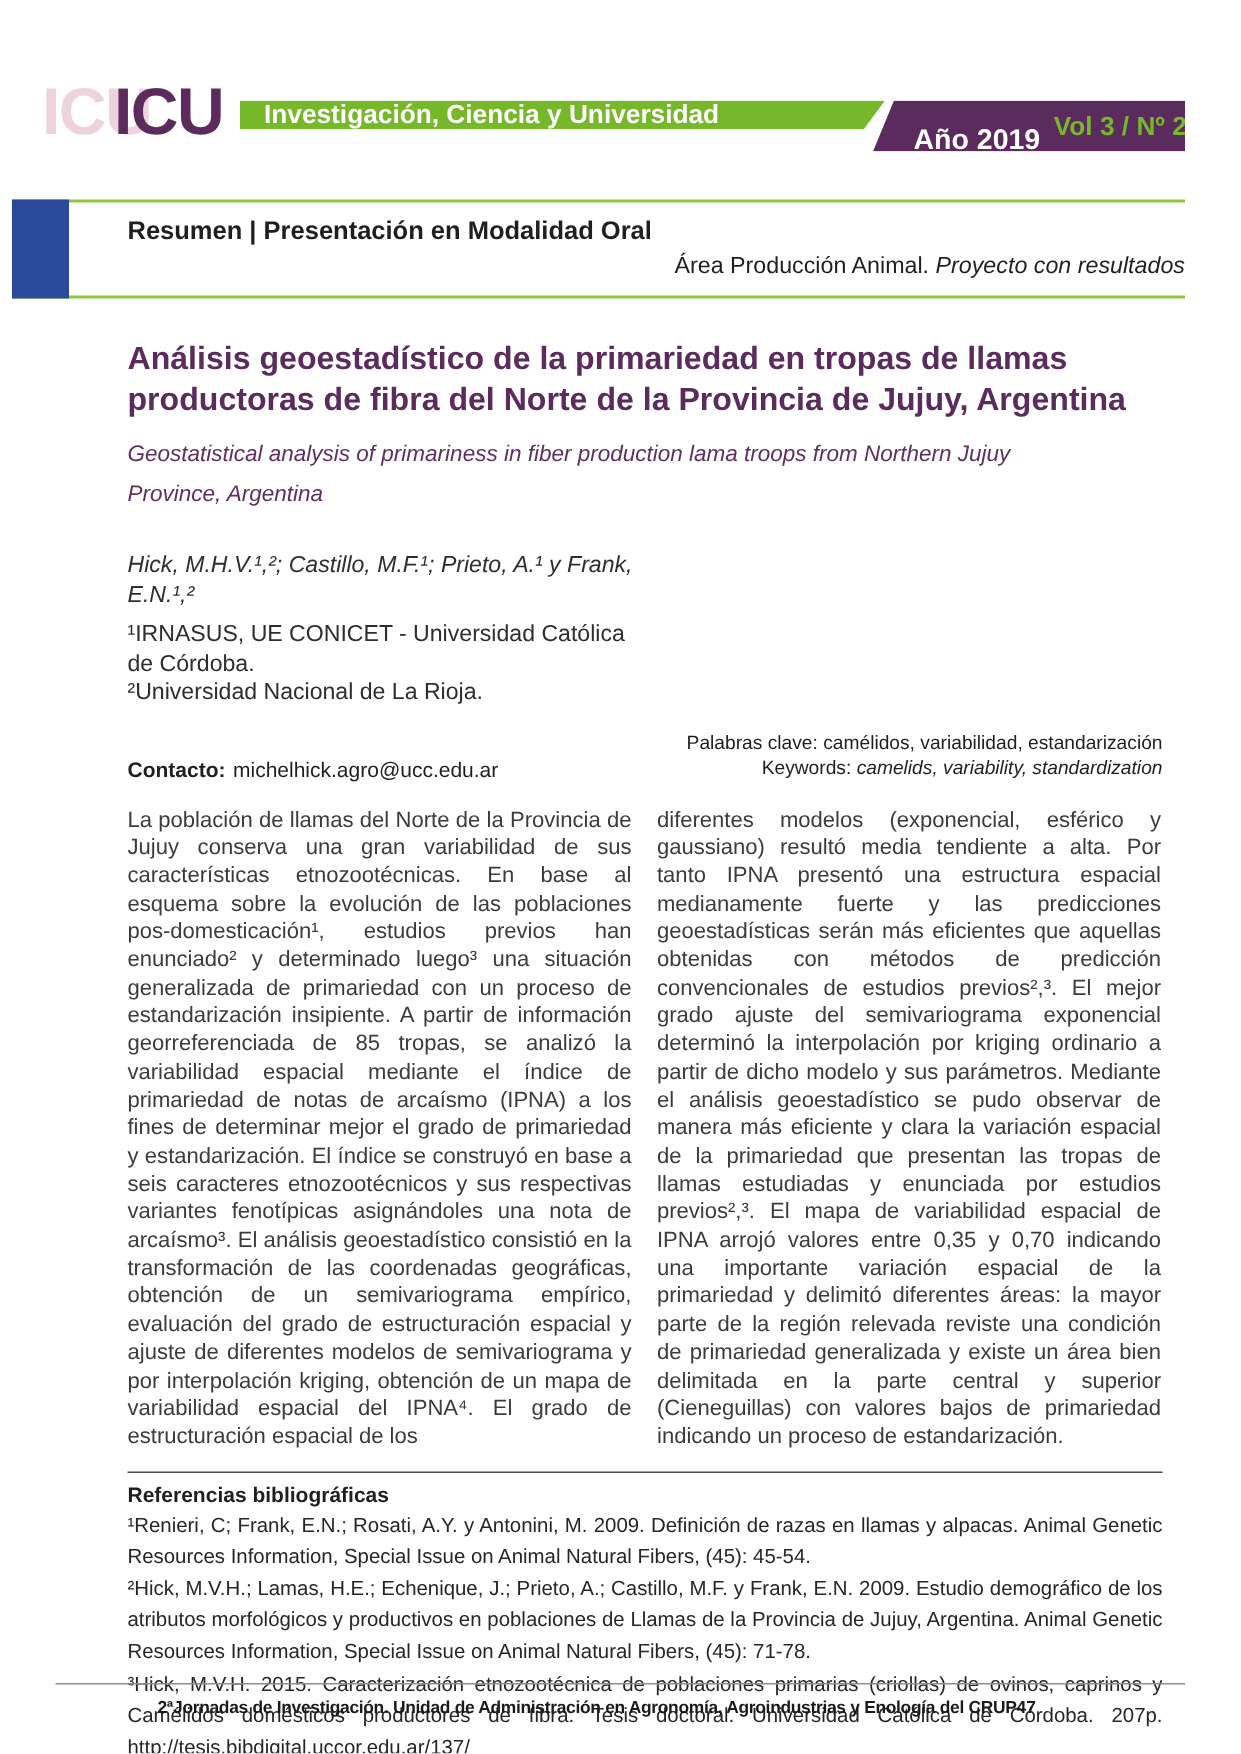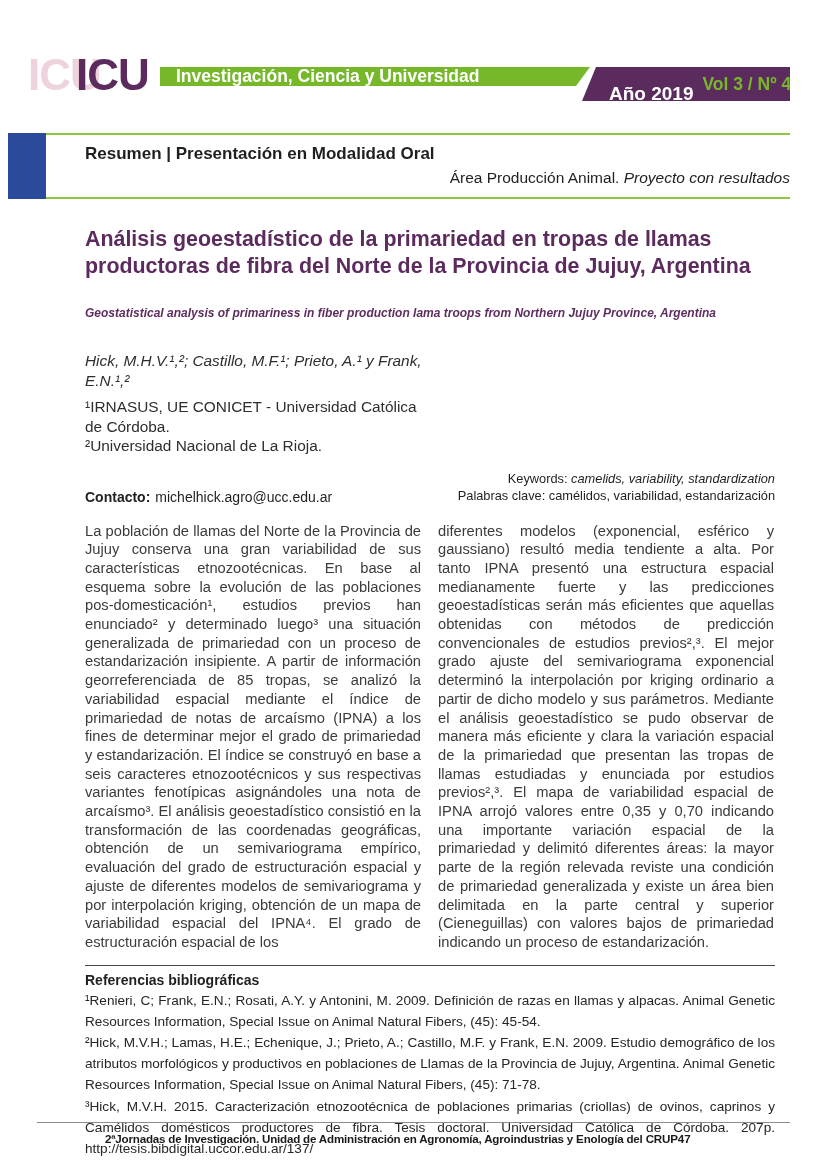--- a/index.html
+++ b/index.html
@@ -33,21 +33,21 @@
     border-top:2px solid var(--green-light);border-bottom:2px solid var(--green-light);
     padding:9px 0 0 77px;background:#ffffff;}
   .band-line1{font-size:17px;font-weight:700;color:var(--ink);margin-bottom:5px;}
   .band-line2{font-size:15.5px;color:var(--ink);text-align:right;}
   .band-line2 .it{font-style:italic;}
   .blue-block{position:absolute;left:8px;top:133px;width:38px;height:66px;background:var(--blue);}
 
   
   .main{position:absolute;left:85px;top:226px;width:690px;}
   .title-es{font-size:21.4px;line-height:27px;font-weight:700;color:var(--purple);width:690px;}
-  .title-en{font-size:12px;line-height:27px;font-style:italic;font-weight:700;color:#5f2e61;width:640px;margin-top:20px;}
+  .title-en{font-size:15px;line-height:27px;font-style:italic;font-weight:400;color:#5f2e61;width:640px;margin-top:9px;}
   .authors{font-size:15.4px;line-height:19.5px;font-style:italic;color:#2e2e2e;width:370px;margin-top:24px;}
   .affils{margin-top:7px;width:350px;font-size:15.4px;line-height:19.5px;color:#2e2e2e;}
   .contact-row{display:flex;justify-content:space-between;align-items:flex-end;margin-top:14px;width:690px;}
   .contact{font-size:14px;color:var(--ink);padding-top:3px;}
   .contact .lbl{font-weight:700;margin-right:5px;}
   .keywords{font-size:12.8px;line-height:17.5px;color:var(--ink);text-align:right;}
   .keywords .it{font-style:italic;}
 
   .abstract{display:flex;gap:17px;margin-top:17px;width:690px;}
   .abstract .col{width:336px;font-size:14.7px;line-height:18.7px;text-align:justify;color:var(--body-ink);}
@@ -71,21 +71,21 @@
 
   <span class="logo-ghost">ICU</span>
   <span class="logo">ICU</span>
 
   <div class="bar-green">
     <span>Investigación, Ciencia y Universidad</span>
   </div>
 
   <div class="bar-purple">
     <span class="year">Año 2019</span>
-    <span class="vol">Vol 3 / Nº 4</span>
+    <span class="vol">Vol 3 / Nº 2</span>
   </div>
 
   <section class="band">
     <div class="band-line1">Resumen | Presentación en Modalidad Oral</div>
     <div class="band-line2"><span>Área Producción Animal. </span><span class="it">Proyecto con resultados</span></div>
   </section>
   <div class="blue-block"></div>
 
   <main class="main">
     <h1 class="title-es">Análisis geoestadístico de la primariedad en tropas de llamas productoras de fibra del Norte de la Provincia de Jujuy, Argentina</h1>
@@ -96,22 +96,22 @@
     <div class="affils">
       <div>¹IRNASUS, UE CONICET - Universidad Católica de Córdoba.</div>
       <div>²Universidad Nacional de La Rioja.</div>
     </div>
 
     <div class="contact-row">
       <div class="contact">
         <span class="lbl">Contacto:</span><span>michelhick.agro@ucc.edu.ar</span>
       </div>
       <div class="keywords">
+        <div><span>Palabras clave:</span> <span>camélidos, variabilidad, estandarización</span></div>
         <div><span>Keywords:</span> <span class="it">camelids, variability, standardization</span></div>
-        <div><span>Palabras clave:</span> <span>camélidos, variabilidad, estandarización</span></div>
       </div>
     </div>
 
     <div class="abstract">
       <div class="col">La población de llamas del Norte de la Provincia de Jujuy conserva una gran variabilidad de sus características etnozootécnicas. En base al esquema sobre la evolución de las poblaciones pos-domesticación¹, estudios previos han enunciado² y determinado luego³ una situación generalizada de primariedad con un proceso de estandarización insipiente. A partir de información georreferenciada de 85 tropas, se analizó la variabilidad espacial mediante el índice de primariedad de notas de arcaísmo (IPNA) a los fines de determinar mejor el grado de primariedad y estandarización. El índice se construyó en base a seis caracteres etnozootécnicos y sus respectivas variantes fenotípicas asignándoles una nota de arcaísmo³. El análisis geoestadístico consistió en la transformación de las coordenadas geográficas, obtención de un semivariograma empírico, evaluación del grado de estructuración espacial y ajuste de diferentes modelos de semivariograma y por interpolación kriging, obtención de un mapa de variabilidad espacial del IPNA⁴. El grado de estructuración espacial de los</div>
       <div class="col">diferentes modelos (exponencial, esférico y gaussiano) resultó media tendiente a alta. Por tanto IPNA presentó una estructura espacial medianamente fuerte y las predicciones geoestadísticas serán más eficientes que aquellas obtenidas con métodos de predicción convencionales de estudios previos²,³. El mejor grado ajuste del semivariograma exponencial determinó la interpolación por kriging ordinario a partir de dicho modelo y sus parámetros. Mediante el análisis geoestadístico se pudo observar de manera más eficiente y clara la variación espacial de la primariedad que presentan las tropas de llamas estudiadas y enunciada por estudios previos²,³. El mapa de variabilidad espacial de IPNA arrojó valores entre 0,35 y 0,70 indicando una importante variación espacial de la primariedad y delimitó diferentes áreas: la mayor parte de la región relevada reviste una condición de primariedad generalizada y existe un área bien delimitada en la parte central y superior (Cieneguillas) con valores bajos de primariedad indicando un proceso de estandarización.</div>
     </div>
 
     <hr class="rule">
 

